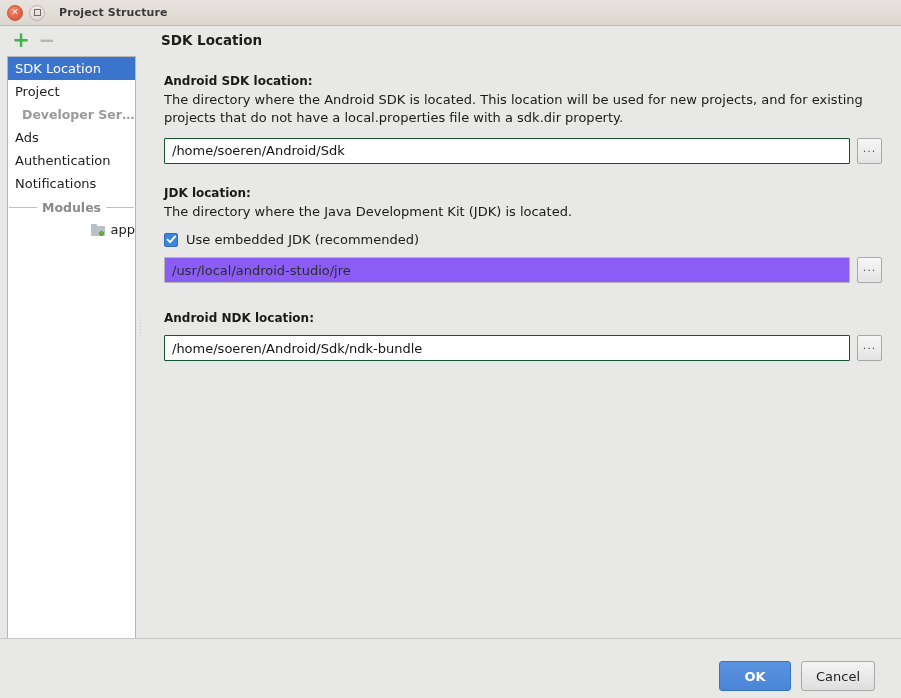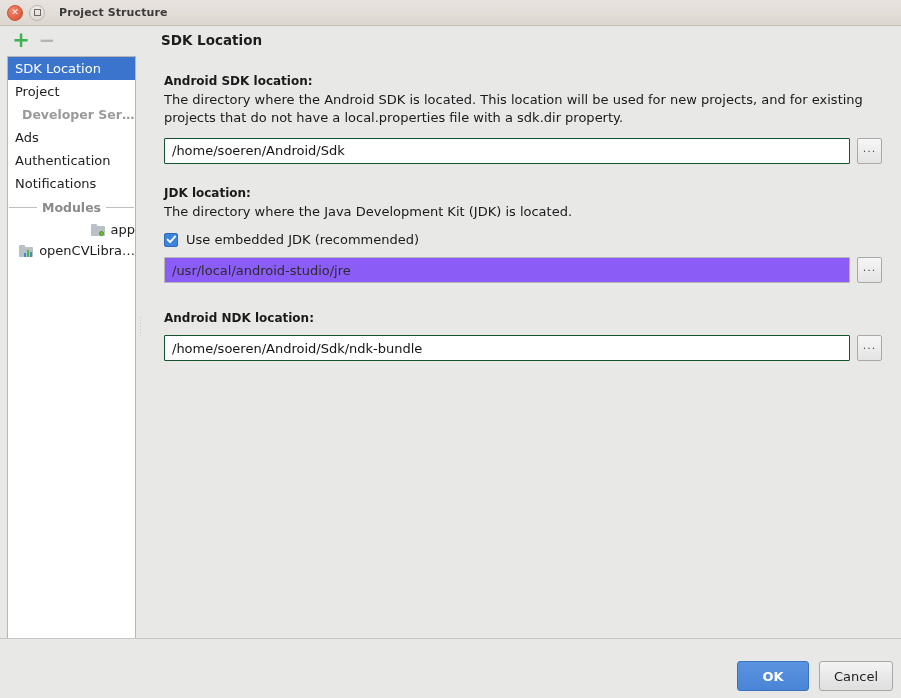--- a/index.html
+++ b/index.html
@@ -215,21 +215,21 @@
   .check-label { font-size: 13px; color: #1a1a1a; }
 
   
   #footer {
     position: absolute; left: 0; top: 638px;
     width: 901px; height: 60px;
     background: #e8e8e7;
     border-top: 1px solid #c6c6c6;
   }
   #footer-buttons {
-    position: absolute; right: 8px; top: 22px;
+    position: absolute; right: 26px; top: 22px;
     display: flex; gap: 10px;
   }
   .dlg-btn {
     height: 30px; min-width: 66px;
     font-size: 13px;
     border-radius: 3px;
     display: flex; align-items: center; justify-content: center;
     padding: 0 14px;
     font-family: "DejaVu Sans", "Liberation Sans", sans-serif;
   }
@@ -292,32 +292,20 @@
       <span class="line"></span>
     </div>
 
     <div class="mod-row">
       <span class="mod-icon">
         <span class="tab"></span>
           <span class="body"></span>
           <span class="dot"></span>
       </span>
       <span>app</span>
-    </div>
-    <div class="mod-row">
-      <span class="mod-icon">
-        <span class="tab"></span>
-          <span class="body"></span>
-        <span class="bars">
-            <i></i>
-            <i></i>
-            <i></i>
-          </span>
-      </span>
-      <span>openCVLibra…</span>
     </div>
   </div>
 </div>
 
 <div id="splitter">
   <div class="grip"></div>
 </div>
 
 <div id="content">
 

